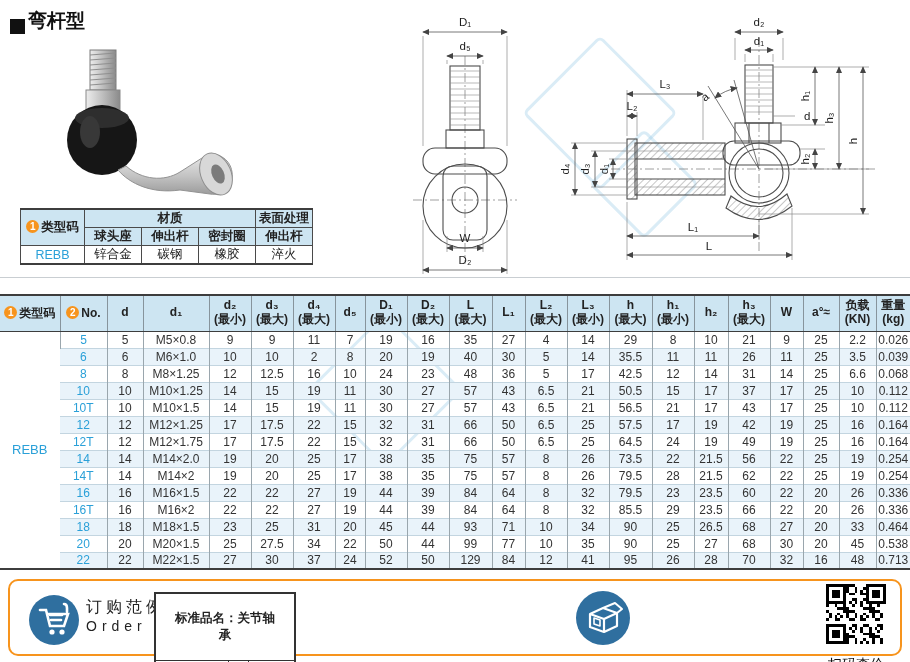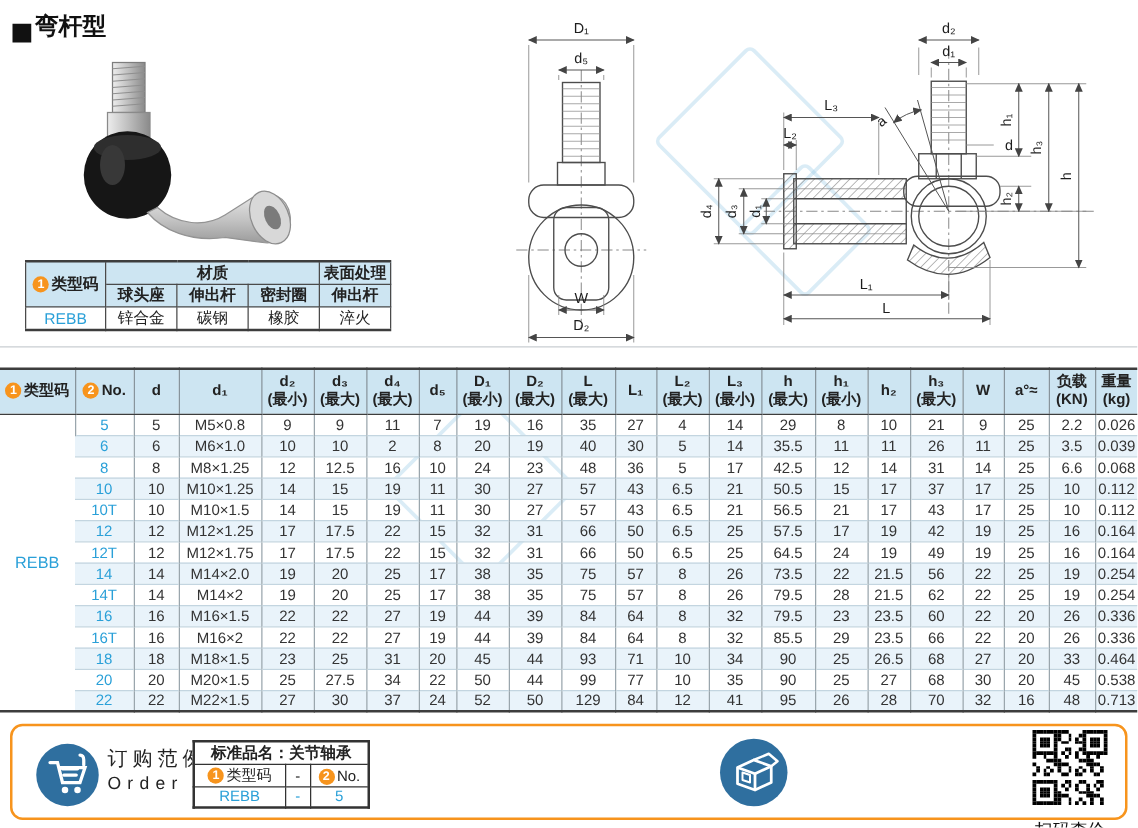--- a/index.html
+++ b/index.html
@@ -54,21 +54,21 @@
   .dim  { fill:none; stroke:#555; stroke-width:.8; }
   .cl   { fill:none; stroke:#777; stroke-width:.7; stroke-dasharray:9 3 2 3; }
 
   
   .footer { left:8px; top:579px; width:894px; height:77px; border:2px solid var(--orange); border-radius:10px; background:#fff; }
   .order-text { left:76px; top:16px; }
   .order-text .cn { font-size:16px; letter-spacing:4px; color:#222; }
   .order-text .en { font-size:14px; letter-spacing:5px; color:#222; }
   .order-table { left:144px; top:11px; width:142px; font-size:12px; text-align:center;
     border:2px solid #333; table-layout:fixed; background:#fff; }
-  .order-table td { border:1px solid #333; height:16px; padding:0; }
+  .order-table td { border:1px solid #333; height:16px; padding:16px; }
   .order-table .ot-title { font-weight:bold; font-size:12.5px; }
   .order-table .blue { color:var(--blue); }
   .dlv-text { left:628px; top:20px; }
   .dlv-text .cn { font-size:16px; letter-spacing:7px; color:#222; }
   .dlv-text .en { font-size:13px; letter-spacing:2px; color:#222; }
   .stock-badge { left:702px; top:24px; width:88px; height:34px; background:var(--stockbg);
     border:2px solid #d5b84e; border-radius:8px; font-size:19px; font-weight:bold; color:#111;
     display:flex; align-items:center; justify-content:center; letter-spacing:1px; }
   .qr-wrap { left:815px; top:3px; width:62px; text-align:center; }
   .qr { width:60px; height:60px; display:grid; grid-template-columns:repeat(21,1fr); grid-template-rows:repeat(21,1fr); margin:0 auto; }

